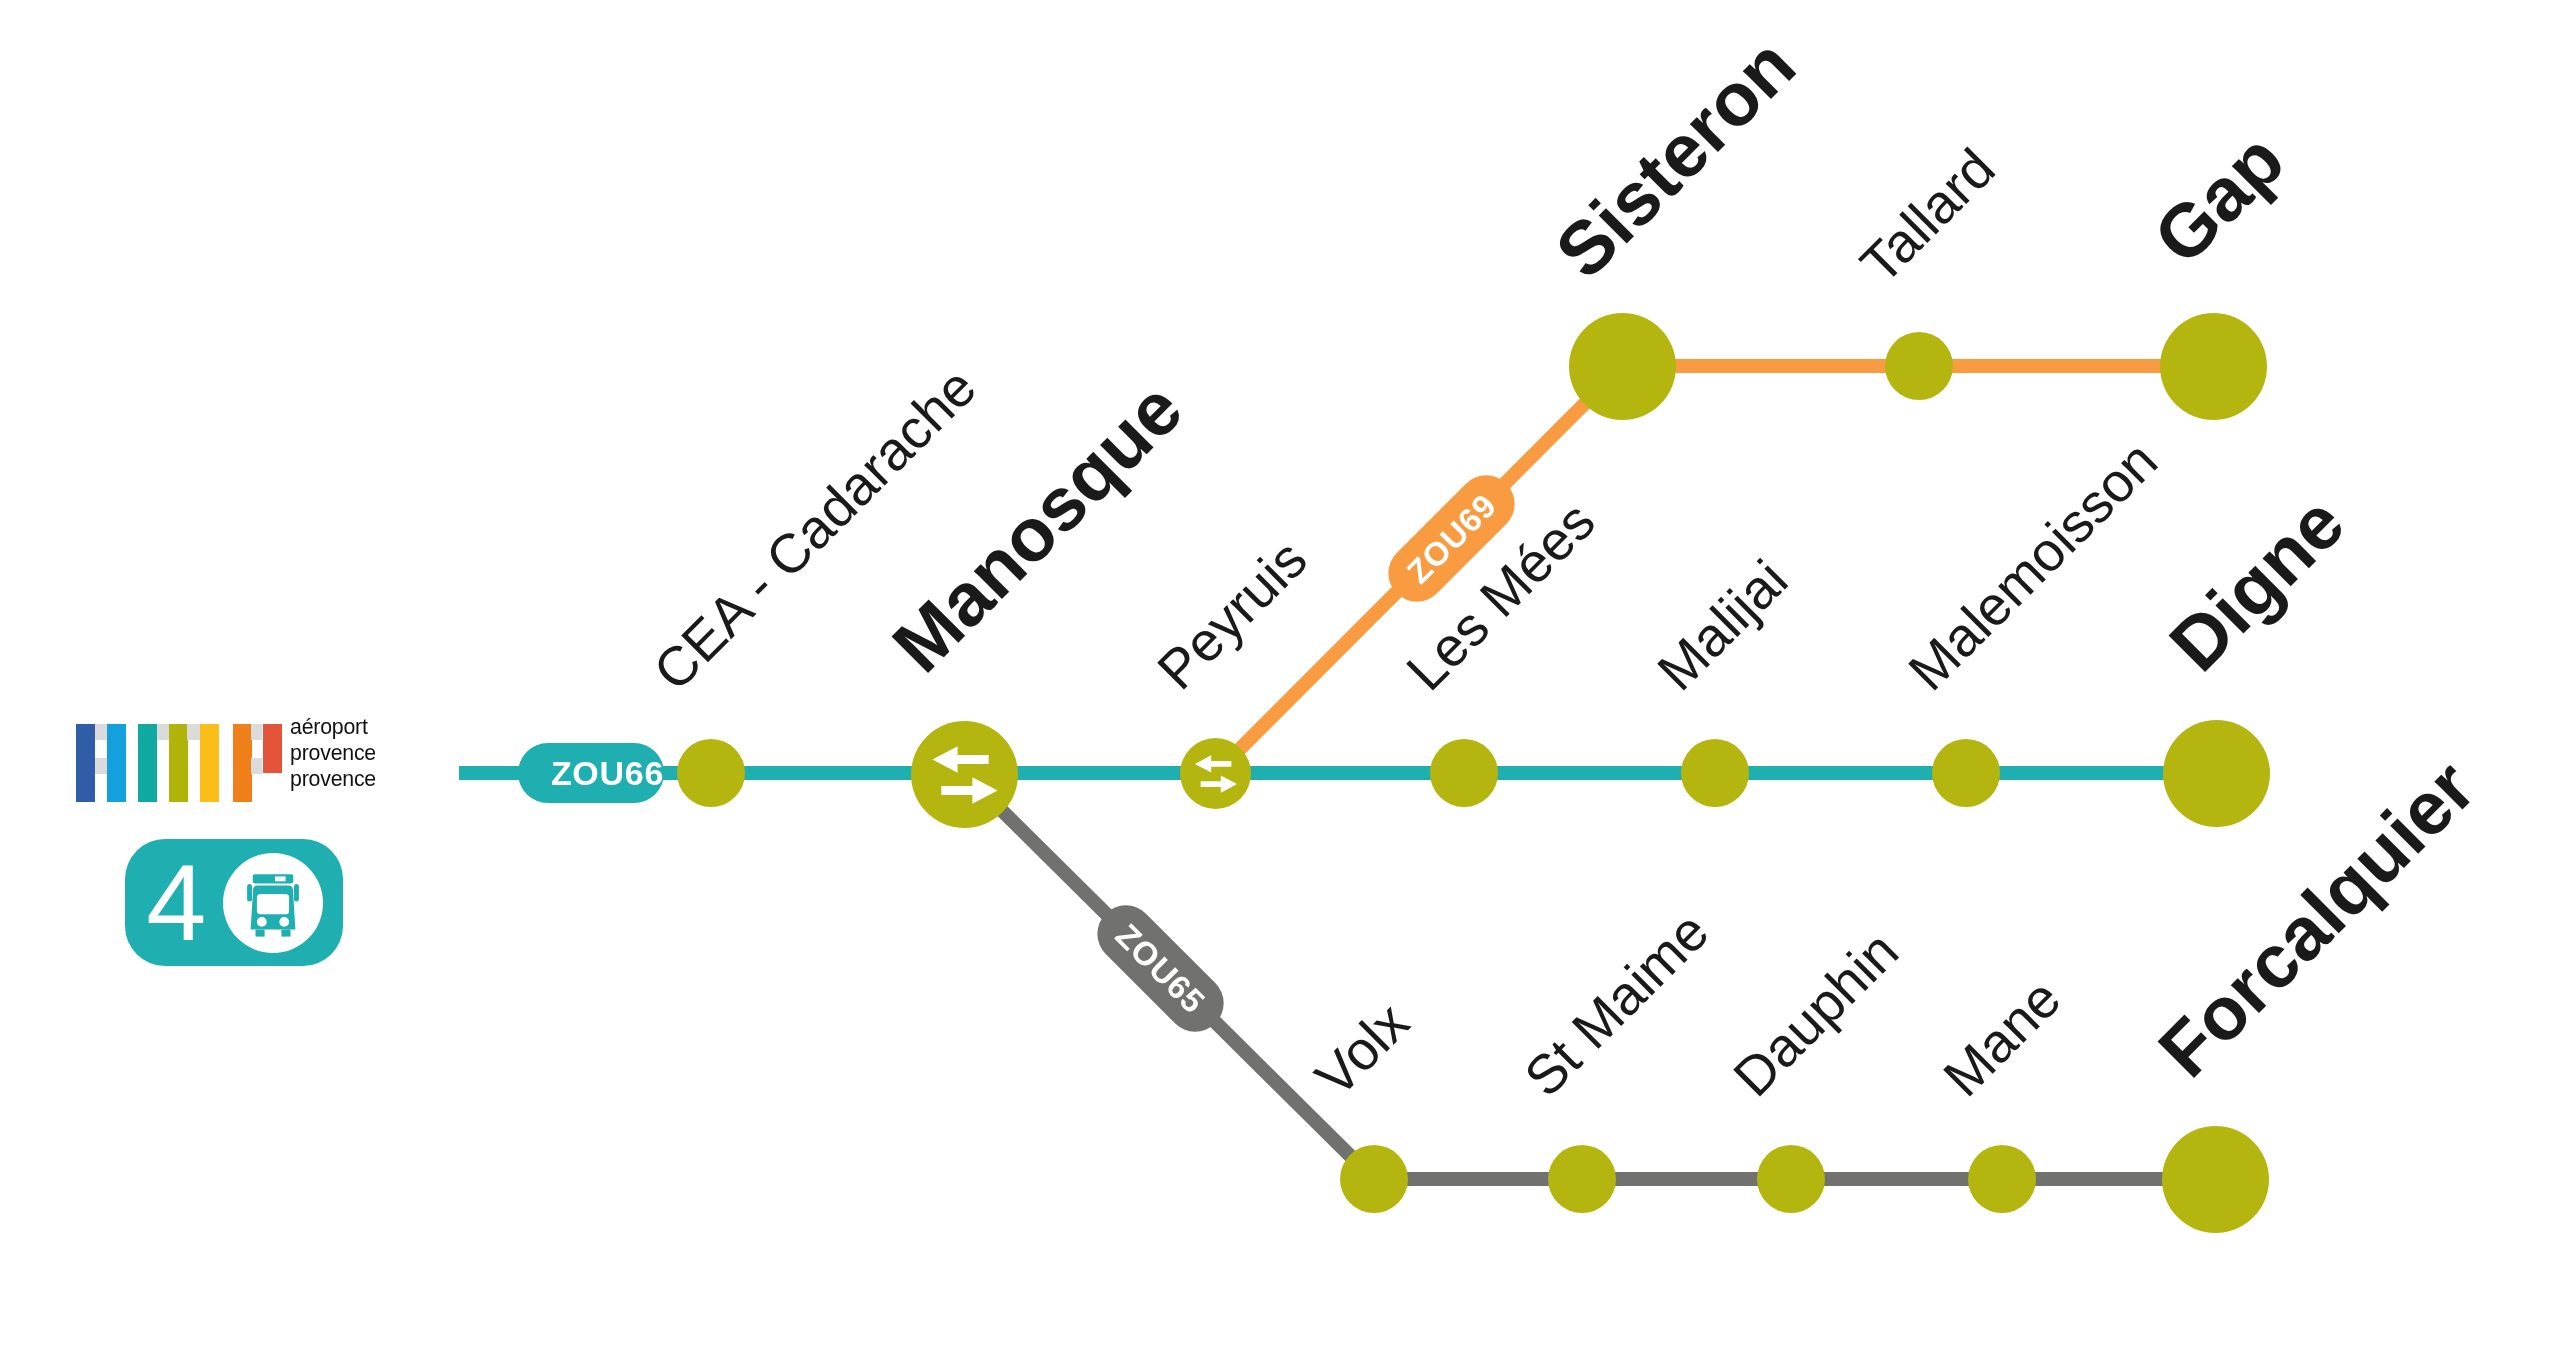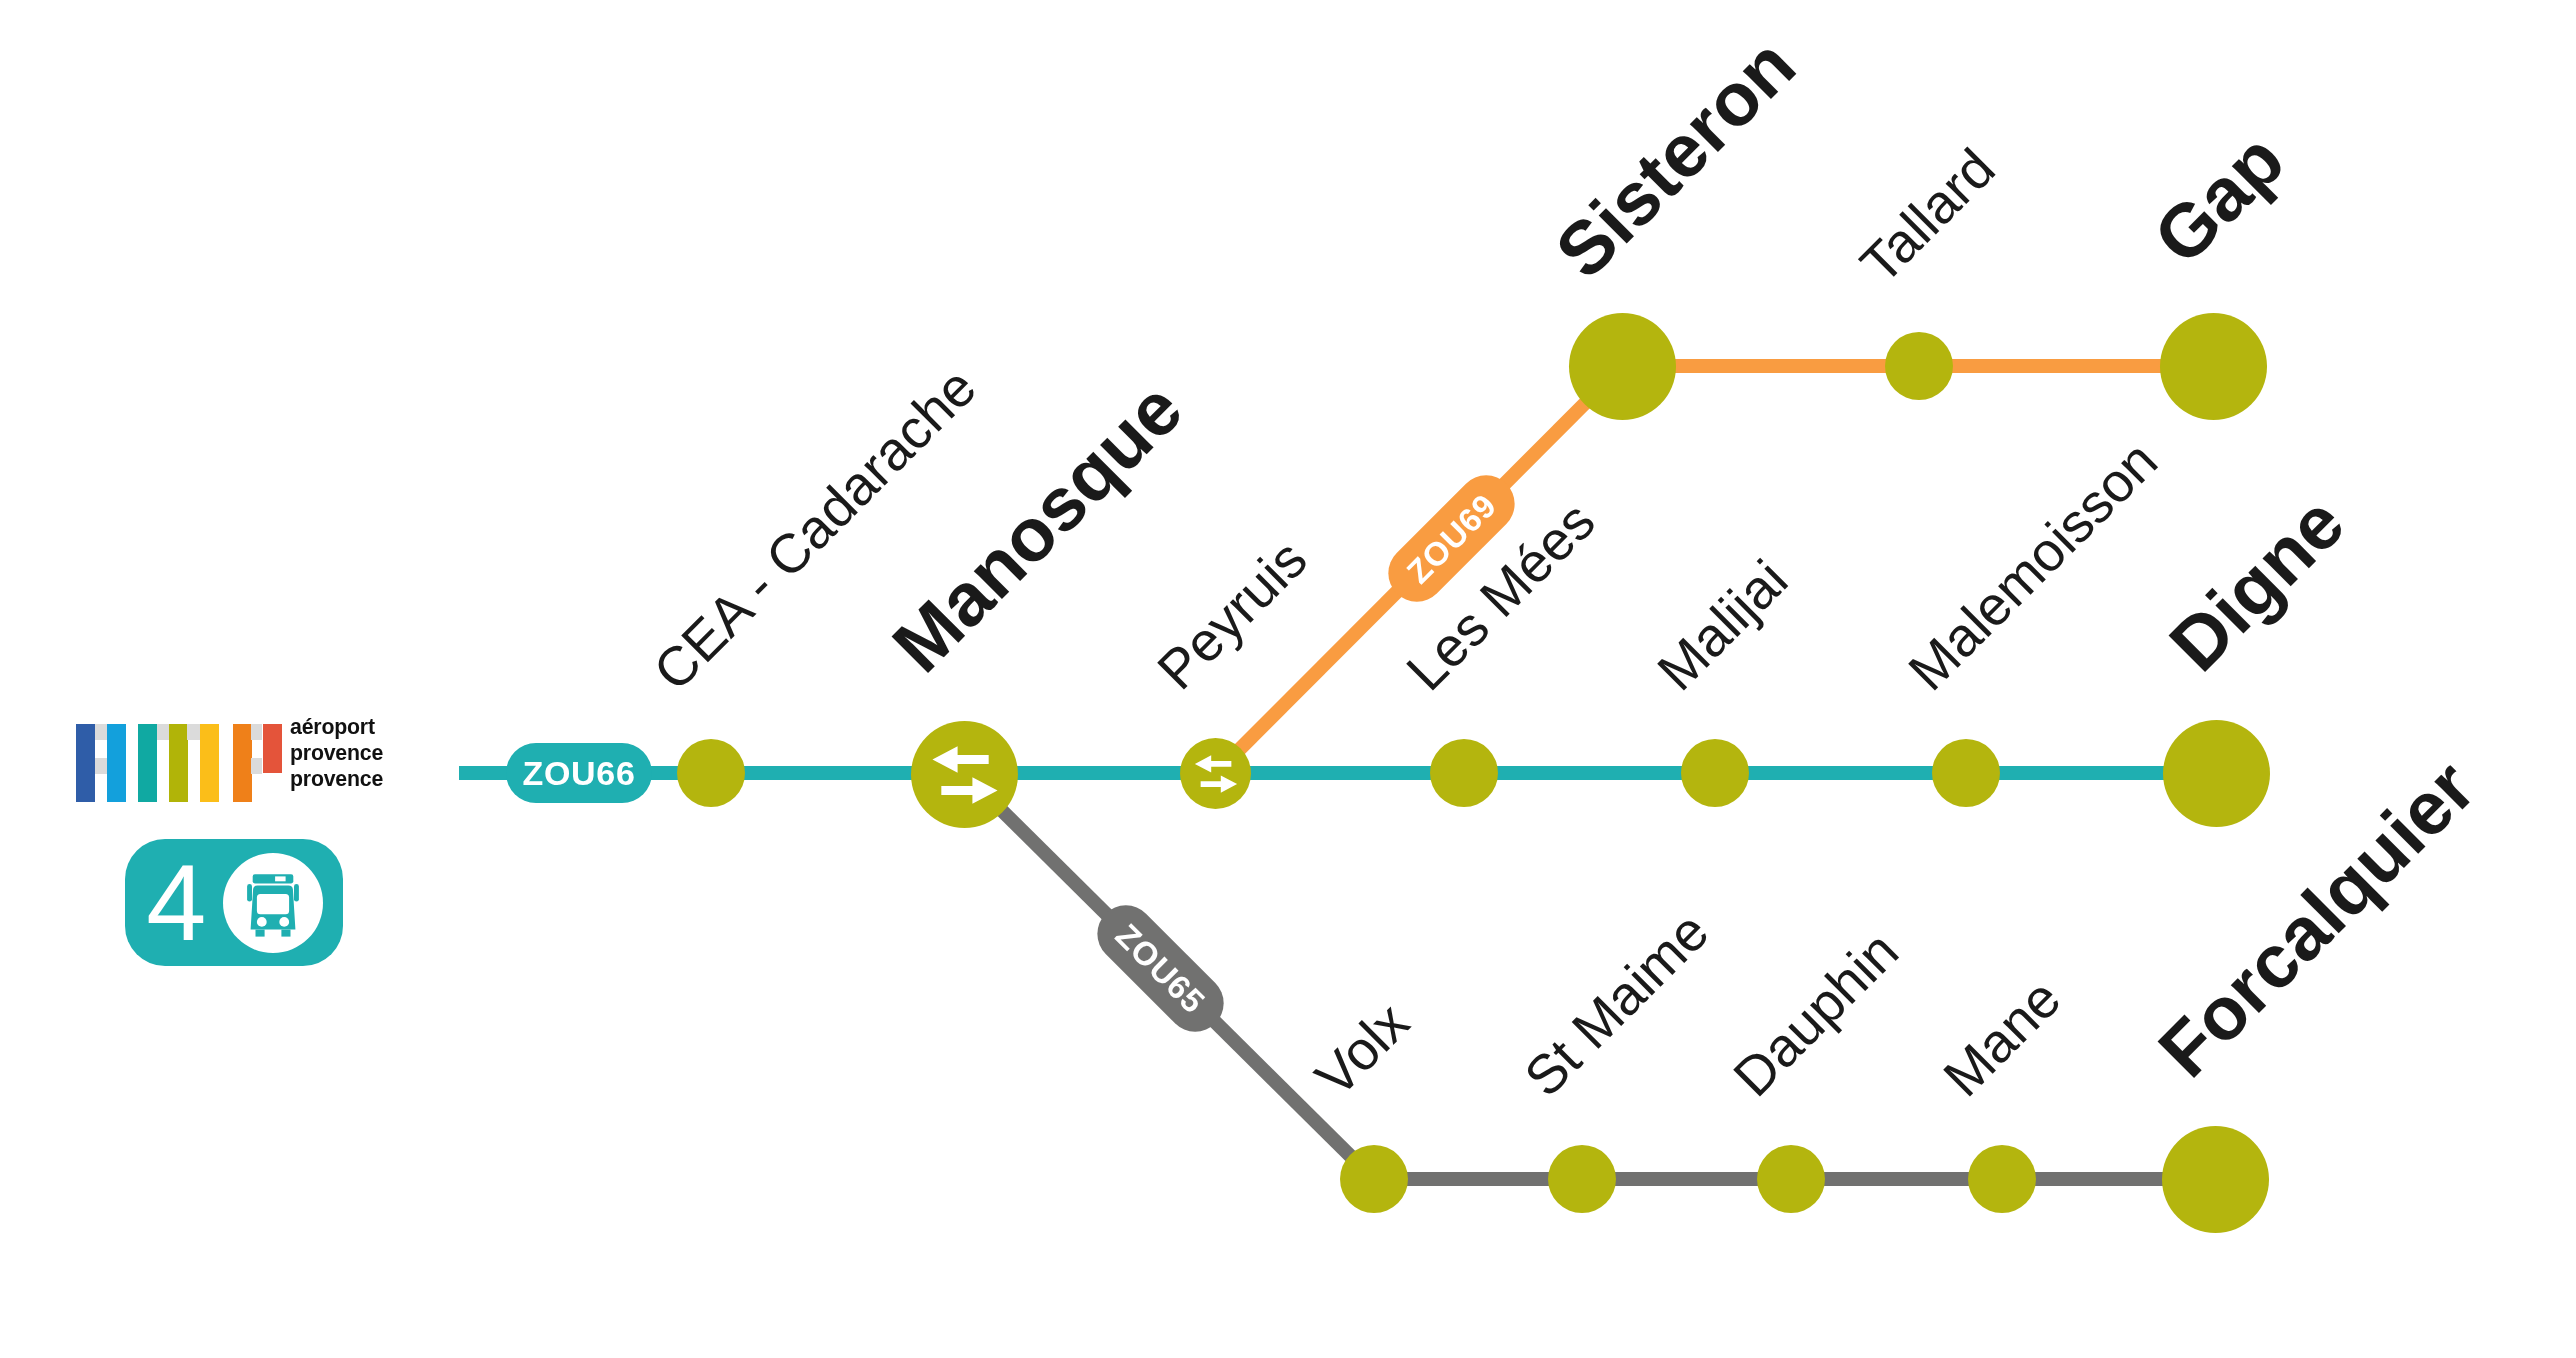--- a/index.html
+++ b/index.html
@@ -9,21 +9,21 @@
   }
   .seg{position:absolute;transform-origin:0 50%;}
   .node{position:absolute;border-radius:50%;display:flex;align-items:center;justify-content:center;}
   .st-label{position:absolute;white-space:nowrap;color:#1a1a1a;line-height:1;
     transform-origin:0 100%;transform:rotate(-45deg);}
   .pill{position:absolute;display:flex;align-items:center;justify-content:center;
     border-radius:711px;color:#ffffff;font-weight:700;letter-spacing:0.7px;}
   
   #logo-bars .bar,#logo-bars .conn{position:absolute;}
   #logo-text{position:absolute;left:290px;top:714px;color:#111111;
-    font-weight:700;font-size:21.3px;line-height:26px;letter-spacing:-0.2px;}
+    font-weight:400;font-size:21.3px;line-height:26px;letter-spacing:-0.2px;}
   
   #route-badge{position:absolute;left:125px;top:839px;width:218px;height:127px;
     border-radius:40px;display:flex;align-items:center;}
   #route-badge .num{color:#ffffff;font-size:108px;font-weight:400;line-height:1;margin-left:21.3px;}
   #route-badge .bus-circle{width:100px;height:100px;border-radius:50%;background:#ffffff;
     margin-left:17px;display:flex;align-items:center;justify-content:center;}
 </style>
 </head>
 <body>
 
@@ -71,21 +71,21 @@
       </svg>
     </span>
   </div>
 
   <div id="map">
       <div class="seg" style="left: 459px; top: 766px; width: 1758px; height: 14.2px; background: rgb(31, 175, 177); transform: rotate(0deg); z-index: 1;"></div>
       <div class="seg" style="left: 1215px; top: 767px; width: 576px; height: 14.2px; background: rgb(249, 156, 65); transform: rotate(-45.05deg); z-index: 1;"></div>
       <div class="seg" style="left: 1622px; top: 359px; width: 591px; height: 14.2px; background: rgb(249, 156, 65); transform: rotate(0deg); z-index: 1;"></div>
       <div class="seg" style="left: 965px; top: 767px; width: 576px; height: 14.2px; background: rgb(113, 113, 112); transform: rotate(44.7498deg); z-index: 1;"></div>
       <div class="seg" style="left: 1374px; top: 1172px; width: 842px; height: 14.2px; background: rgb(113, 113, 112); transform: rotate(0deg); z-index: 1;"></div>
-      <div class="pill" style="left: 506px; top: 743px; width: 146px; height: 60px; background: rgb(31, 175, 177); font-size: 34px; transform: rotate(0deg); z-index: 2;">
+      <div class="pill" style="left: 518px; top: 743px; width: 146px; height: 60px; background: rgb(31, 175, 177); font-size: 34px; transform: rotate(0deg); z-index: 2; justify-content: flex-end;">
         <span>ZOU66</span>
       </div>
       <div class="pill" style="left: 1374px; top: 510px; width: 155px; height: 57px; background: rgb(249, 156, 65); font-size: 33px; transform: rotate(-45deg); z-index: 2;">
         <span>ZOU69</span>
       </div>
       <div class="pill" style="left: 1083px; top: 940px; width: 155px; height: 57px; background: rgb(113, 113, 112); font-size: 33px; transform: rotate(45deg); z-index: 2;">
         <span>ZOU65</span>
       </div>
       <div class="node" style="left: 677px; top: 739px; width: 68px; height: 68px; background: rgb(180, 181, 14); z-index: 3;"></div>
       <div class="st-label" style="left: 683px; top: 645px; font-size: 55px; height: 55px; font-weight: 400; z-index: 4;">CEA - Cadarache</div>

